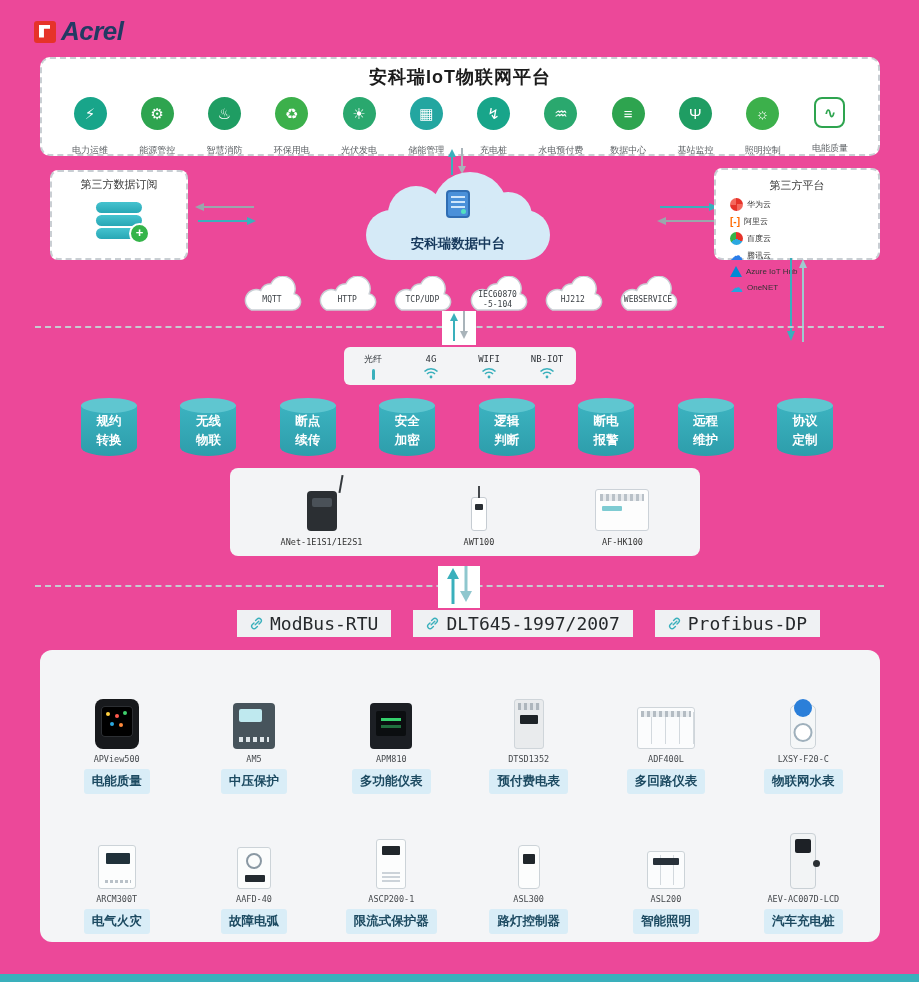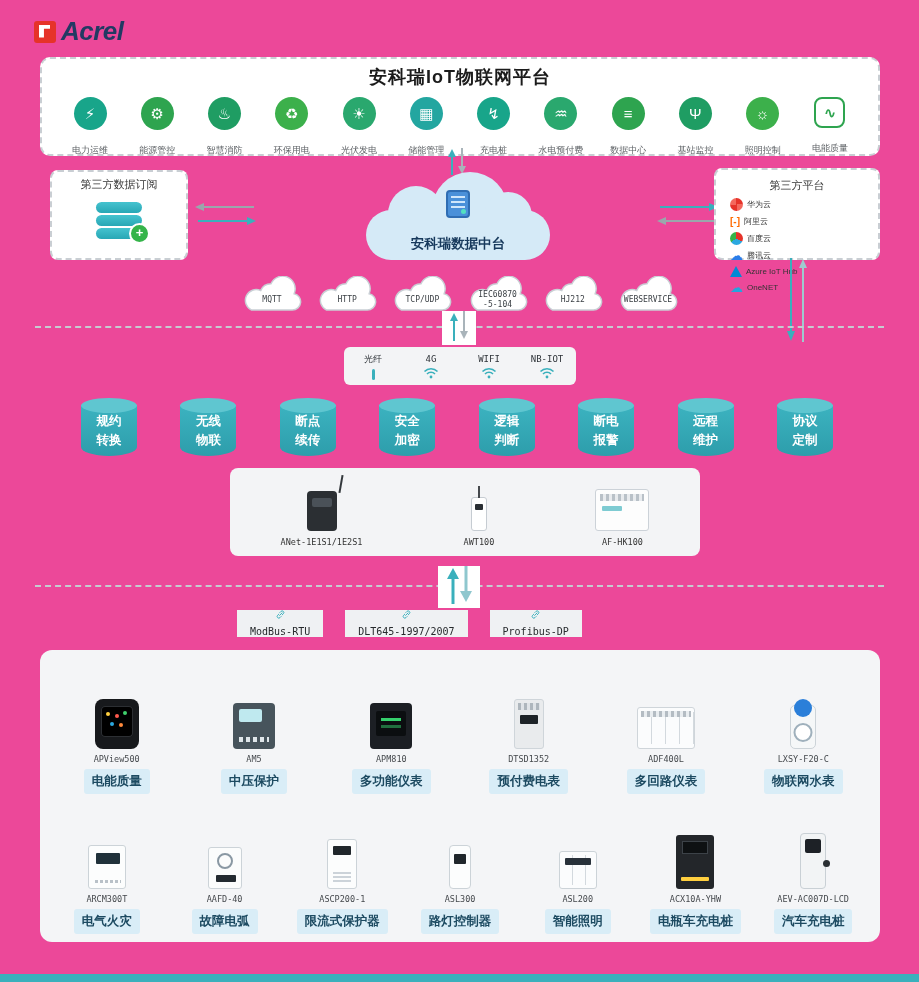--- a/index.html
+++ b/index.html
@@ -98,21 +98,21 @@
   .gw-awt::before { content:""; position:absolute; left:6px; top:-12px; width:2px; height:12px; background:#45494d; }
   .gw-awt::after { content:""; position:absolute; left:3px; top:6px; width:8px; height:6px; background:#2a2f34; border-radius:1px; }
   .gw-afhk { width:54px; height:42px; background:#fdfdfd; border:1px solid #ccd2d8; border-radius:3px; position:relative; }
   .gw-afhk::before { content:""; position:absolute; left:4px; right:4px; top:4px; height:7px;
       background:repeating-linear-gradient(90deg,#b9c1c8 0 3px,#e8ebee 3px 6px); }
   .gw-afhk::after { content:""; position:absolute; left:6px; top:16px; width:20px; height:5px; background:#3ab0bc; opacity:.65; border-radius:1px; }
 
   
   .chips { position:absolute; left:237px; top:610px; display:flex; gap:22px; align-items:center; }
   .chip { height:27px; background:#eff1f3; display:flex; align-items:center; gap:7px; padding:0 13px;
-      font-family:"DejaVu Sans Mono",monospace; font-size:10px; color:#26292c;flex-direction:column; }
+      font-family:"DejaVu Sans Mono",monospace; font-size:18px; color:#26292c; }
 
   
   .dev-box { position:absolute; left:40px; top:650px; width:840px; height:292px; background:#f4f5f7; border-radius:12px; padding:14px 8px 0; }
   .dev-row { display:flex; justify-content:space-around; align-items:flex-end; }
   .dev-row1 { height:130px; } .dev-row2 { height:128px; margin-top:12px; }
   .dev-cell { flex:1; display:flex; flex-direction:column; align-items:center; justify-content:flex-end; gap:5px; min-width:0; }
   .dev-model { font-size:8.5px; color:#45494d; font-family:"DejaVu Sans Mono",monospace; white-space:nowrap; }
   .pill { background:var(--pill_bg,#d9edf7); color:var(--pill_text,#1c4a61); font-size:12.5px; font-weight:bold;
       padding:4px 8px; border-radius:3px; white-space:nowrap; }
 
@@ -574,25 +574,20 @@
           <div class="dev d-asl300"></div>
           <span class="dev-model">ASL300</span>
           <span class="pill">路灯控制器</span>
         </div>
       <div class="dev-cell">
           <div class="dev d-asl200"></div>
           <span class="dev-model">ASL200</span>
           <span class="pill">智能照明</span>
         </div>
       <div class="dev-cell">
-          <div class="dev d-acx"></div>
-          <span class="dev-model">ACX10A-YHW</span>
-          <span class="pill">电瓶车充电桩</span>
-        </div>
-      <div class="dev-cell">
           <div class="dev d-aev"></div>
           <span class="dev-model">AEV-AC007D-LCD</span>
           <span class="pill">汽车充电桩</span>
         </div>
     </div>
   </div>
 
   <div class="footer-bar"></div>
 </div>
 

